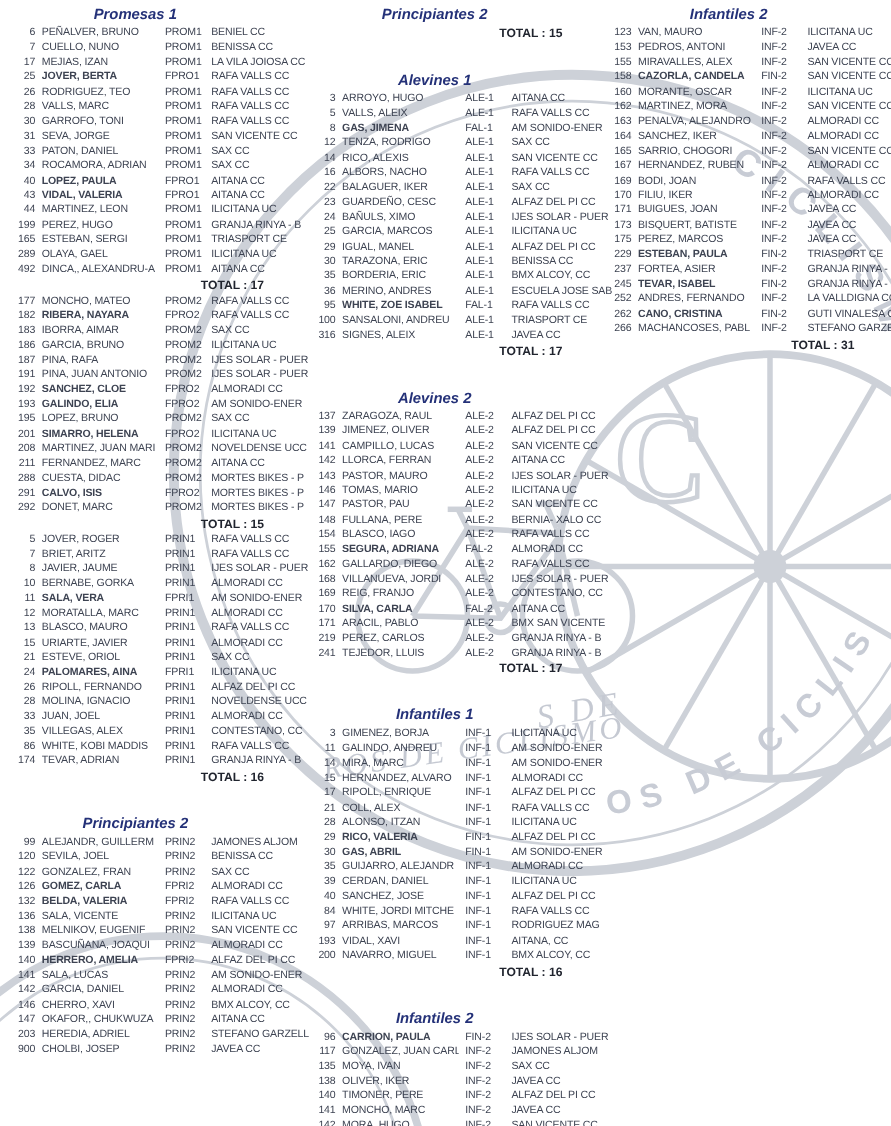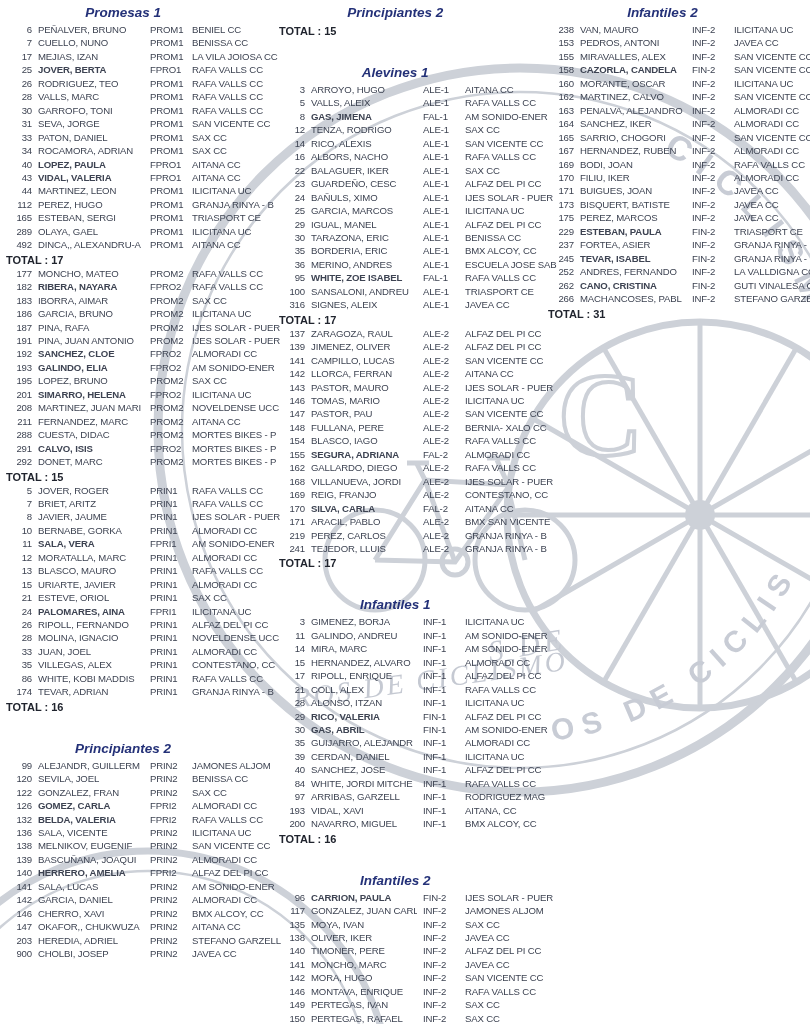--- a/index.html
+++ b/index.html
@@ -22,21 +22,21 @@
   .row{
     display:grid;grid-template-columns:26px 106px 36px auto;column-gap:6px;
     line-height:13.45px;font-size:9.6px;letter-spacing:-0.15px;
     color:#3d4352;white-space:nowrap;
   }
   .bib{text-align:right}
   .name{overflow:hidden}
   .row.female .name{font-weight:bold}
   .section-total{
     font-size:11px;font-weight:bold;color:#20242e;
-    line-height:14px;text-align:left;width:88%;margin-top:1px;
+    line-height:14px;text-align:right;width:88%;margin-top:1px;
   }
   .wm-stroke{fill:none;stroke:#cdd1d8}
   .wm-text{fill:#c8ccd5;font-family:"Liberation Sans",sans-serif;font-weight:bold}
   .wm-diag{fill:#c5c9d2;font-family:"Liberation Serif",serif;font-style:italic}
 </style>
 </head>
 <body>
 
 <svg class="watermark" width="810" height="1024" viewBox="0 0 810 1024">
   <defs>
@@ -176,21 +176,21 @@
   </div>
 
   <div class="row">
     <span class="bib">44</span>
     <span class="name">MARTINEZ, LEON</span>
     <span class="cat">PROM1</span>
     <span class="club">ILICITANA UC</span>
   </div>
 
   <div class="row">
-    <span class="bib">112</span>
+    <span class="bib">199</span>
     <span class="name">PEREZ, HUGO</span>
     <span class="cat">PROM1</span>
     <span class="club">GRANJA RINYA - B</span>
   </div>
 
   <div class="row">
     <span class="bib">165</span>
     <span class="name">ESTEBAN, SERGI</span>
     <span class="cat">PROM1</span>
     <span class="club">TRIASPORT CE</span>
@@ -677,20 +677,21 @@
     <span class="bib">316</span>
     <span class="name">SIGNES, ALEIX</span>
     <span class="cat">ALE-1</span>
     <span class="club">JAVEA CC</span>
   </div>
 </div>
     <div class="section-total">TOTAL : 17</div>
   </section>
 
   <section class="section">
+    <h2 class="section-title">Alevines 2</h2>
     <div class="rows">
   <div class="row">
     <span class="bib">137</span>
     <span class="name">ZARAGOZA, RAUL</span>
     <span class="cat">ALE-2</span>
     <span class="club">ALFAZ DEL PI CC</span>
   </div>
 
   <div class="row">
     <span class="bib">139</span>
@@ -896,21 +897,21 @@
 
   <div class="row">
     <span class="bib">84</span>
     <span class="name">WHITE, JORDI MITCHE</span>
     <span class="cat">INF-1</span>
     <span class="club">RAFA VALLS CC</span>
   </div>
 
   <div class="row">
     <span class="bib">97</span>
-    <span class="name">ARRIBAS, GARZELL</span>
+    <span class="name">ARRIBAS, MARCOS</span>
     <span class="cat">INF-1</span>
     <span class="club">RODRIGUEZ MAG</span>
   </div>
 
   <div class="row">
     <span class="bib">193</span>
     <span class="name">VIDAL, XAVI</span>
     <span class="cat">INF-1</span>
     <span class="club">AITANA, CC</span>
   </div>
@@ -999,21 +1000,21 @@
   </div>
 </div>
 
   </section>
 </div>
 <div class="col col-3">
   <section class="section">
     <h2 class="section-title">Infantiles 2</h2>
     <div class="rows">
   <div class="row">
-    <span class="bib">238</span>
+    <span class="bib">123</span>
     <span class="name">VAN, MAURO</span>
     <span class="cat">INF-2</span>
     <span class="club">ILICITANA UC</span>
   </div>
 
   <div class="row">
     <span class="bib">153</span>
     <span class="name">PEDROS, ANTONI</span>
     <span class="cat">INF-2</span>
     <span class="club">JAVEA CC</span>
@@ -1035,21 +1036,21 @@
 
   <div class="row">
     <span class="bib">160</span>
     <span class="name">MORANTE, OSCAR</span>
     <span class="cat">INF-2</span>
     <span class="club">ILICITANA UC</span>
   </div>
 
   <div class="row">
     <span class="bib">162</span>
-    <span class="name">MARTINEZ, CALVO</span>
+    <span class="name">MARTINEZ, MORA</span>
     <span class="cat">INF-2</span>
     <span class="club">SAN VICENTE CC</span>
   </div>
 
   <div class="row">
     <span class="bib">163</span>
     <span class="name">PENALVA, ALEJANDRO</span>
     <span class="cat">INF-2</span>
     <span class="club">ALMORADI CC</span>
   </div>

